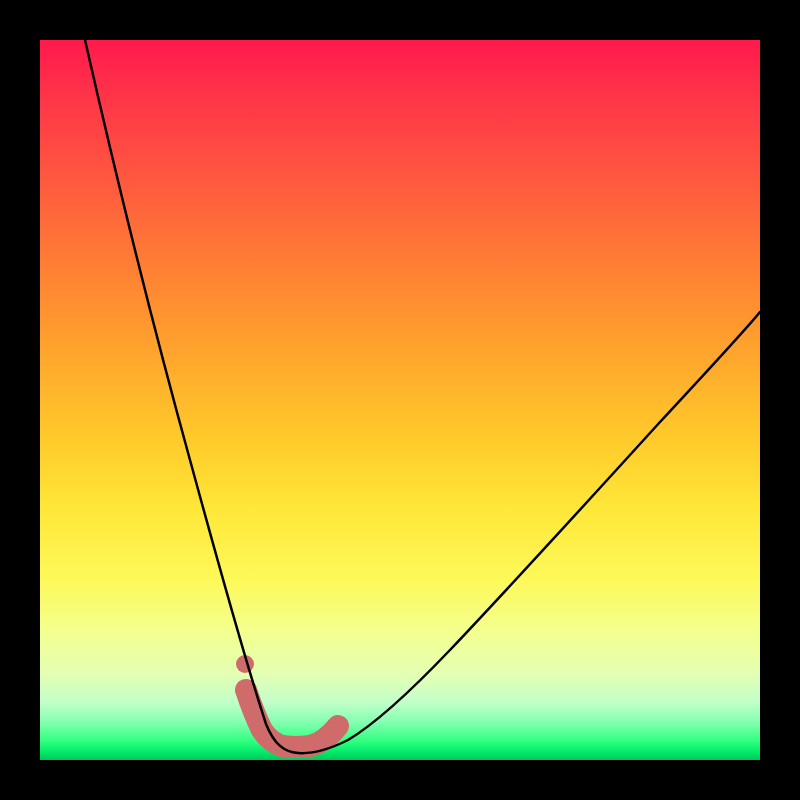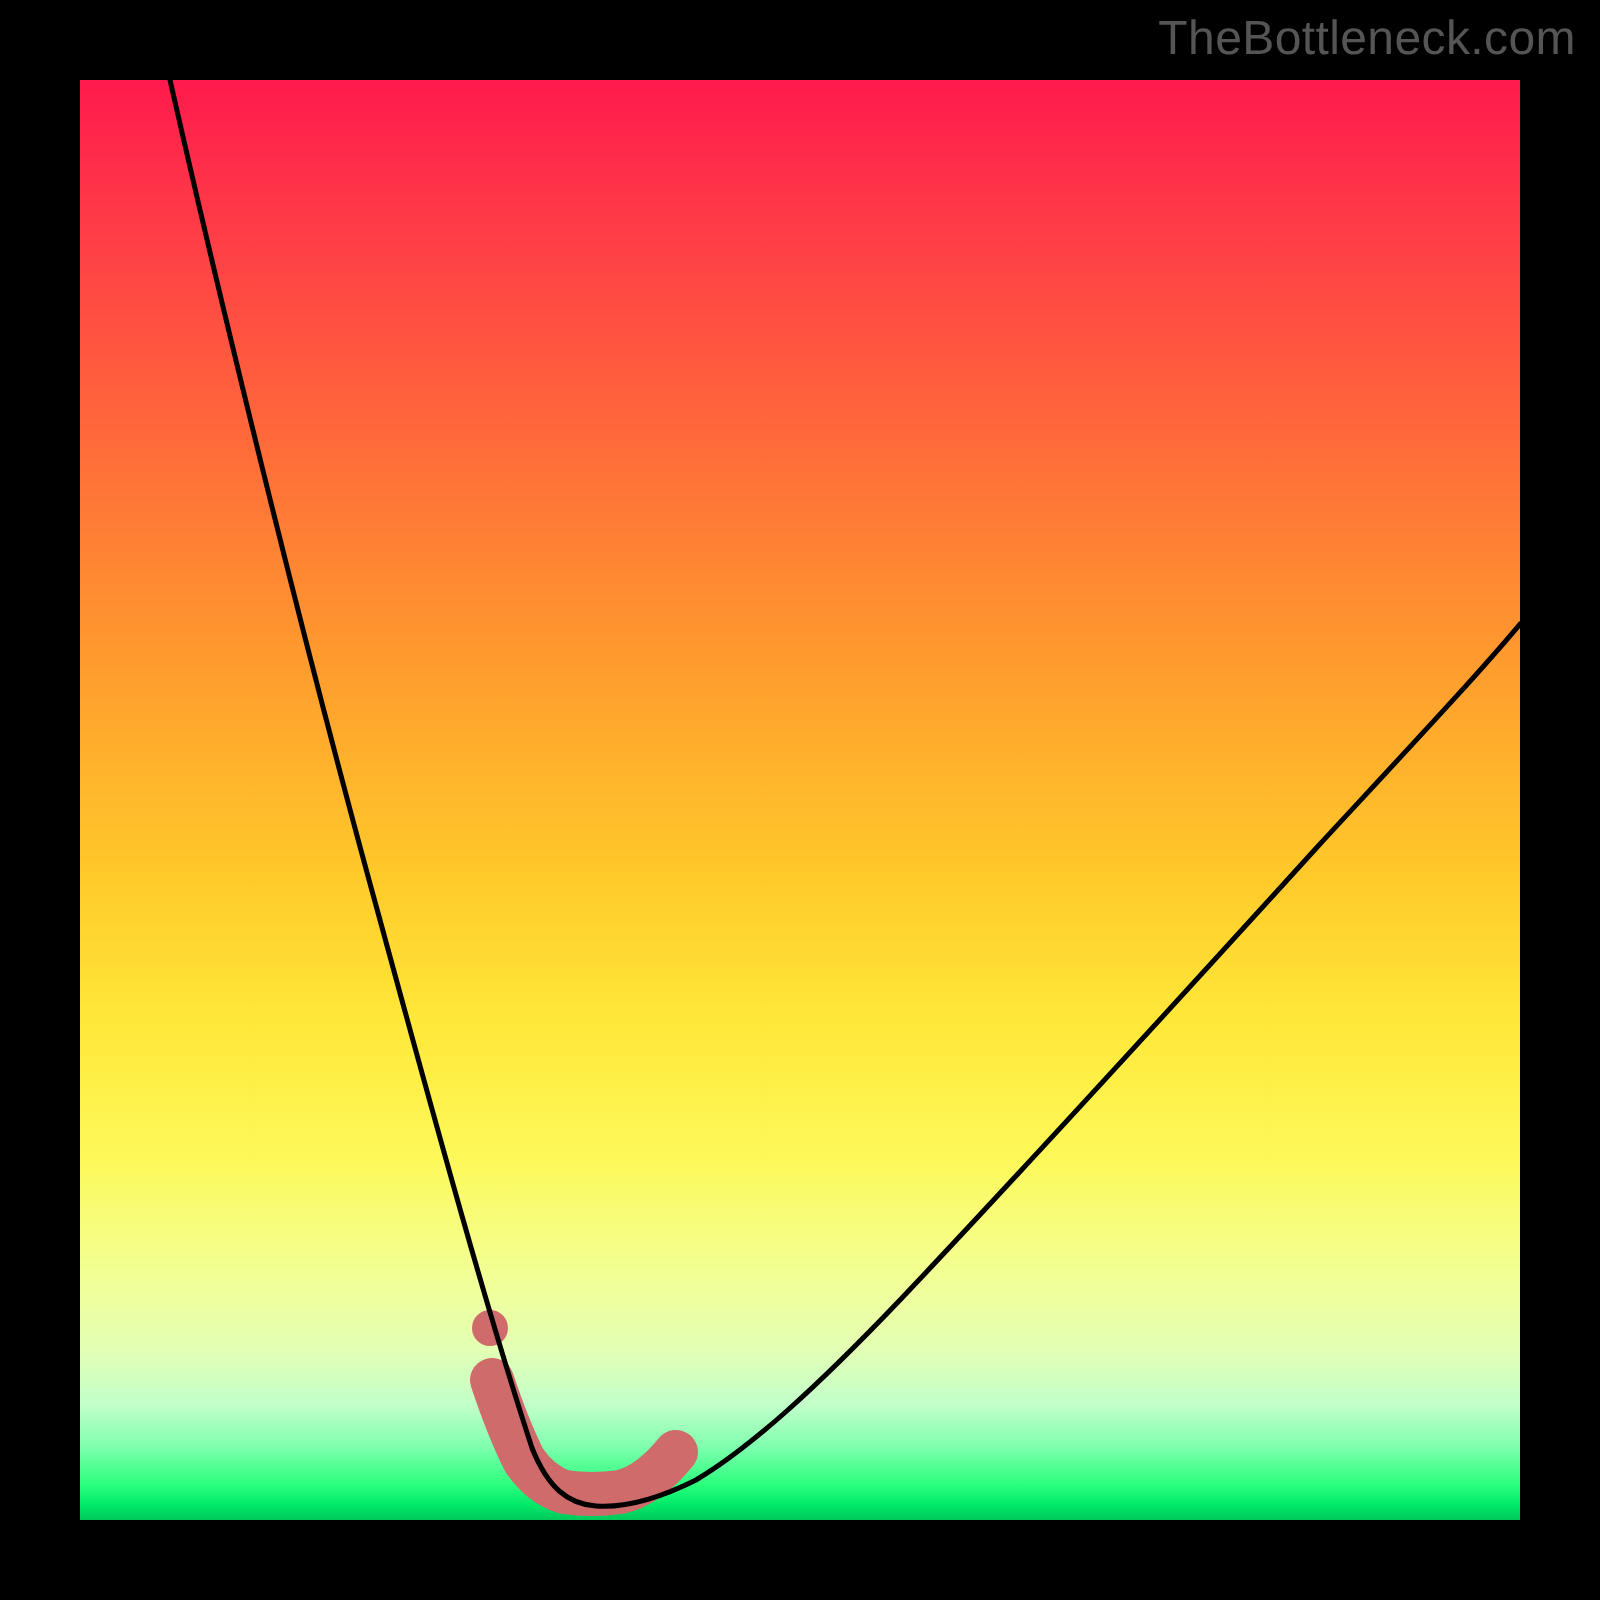--- a/index.html
+++ b/index.html
@@ -72,21 +72,20 @@
     stroke-linejoin: round;
   }
   .dot {
     fill: #cf6b6b;
   }
 </style>
 </head>
 <body>
 
 <div class="frame">
-  <div class="watermark">TheBottleneck.com</div>
   <div class="plot">
     <svg width="720" height="720" viewBox="0 0 720 720">
       <path class="blob" d="M 206 650
                Q 214 674 222 690
                Q 230 702 242 706
                Q 256 708 270 706
                Q 284 703 298 686"></path>
       <circle class="dot" cx="205" cy="624" r="9"></circle>
       <path class="curve" d="M 45 0
                C 70 110, 110 275, 150 420

